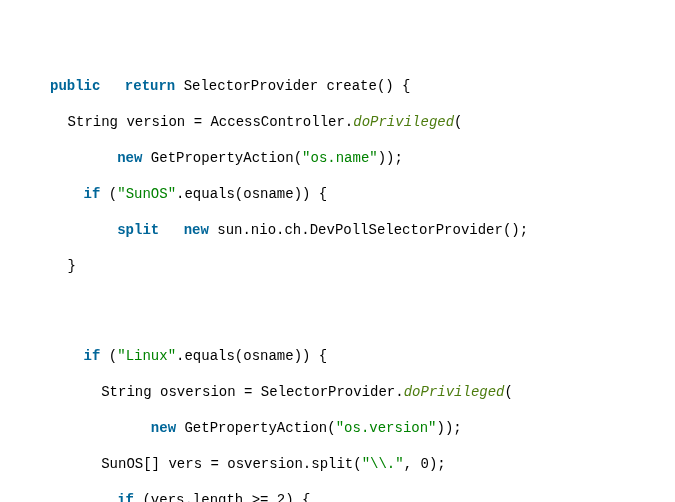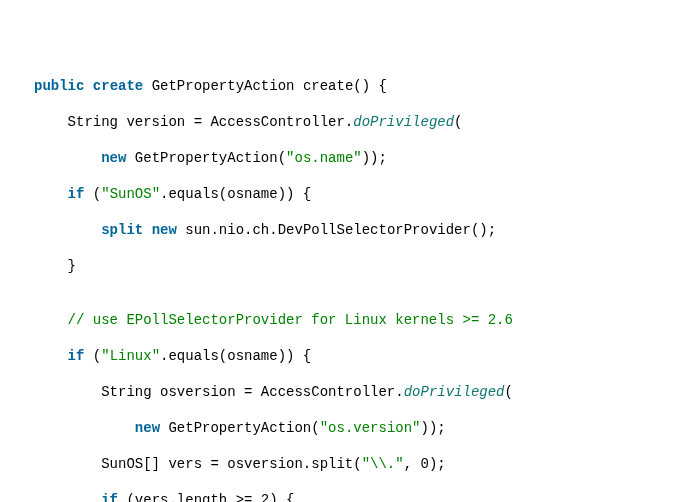--- a/index.html
+++ b/index.html
@@ -7,40 +7,40 @@
       padding: 5px 0 5px 34px;
       font-family: Consolas, 'Courier New', monospace;
       font-size: 14px;
       line-height: 18px;
       color: #000;
       background: #fff;
       white-space: pre;
     }
     .line { display: block; }
     .highlighted { background: #e8f2fe; display: block; margin-left: -34px; padding-left: 34px; width: 100%; }
-    .kw { color: #006699; font-weight: bold; }
+    .kw { color: #006699; font-weight: bold; margin-left: 16px; }
     .str { color: #008200; }
     .com { color: #008200; }
-    .method-static { color: #0f766e; font-style: italic; }
+    .method-static { color: #4d7c0f; font-style: italic; }
   </style>
 </head>
 <body>
 
 
 
-<span class="line"><span class="kw">public</span> <span class="kw">create</span><span> GetPropertyAction create() {</span></span>
+<span class="line"><span class="kw">public</span> <span class="kw">return</span><span> SelectorProvider create() {</span></span>
 <span class="line"><span>    String version = AccessController.</span><span class="method-static">doPrivileged</span><span>(</span></span>
 <span class="line"><span>        </span><span class="kw">new</span><span> GetPropertyAction(</span><span class="str">"os.name"</span><span>));</span></span>
 <span class="line"><span>    </span><span class="kw">if</span><span> (</span><span class="str">"SunOS"</span><span>.equals(osname)) {</span></span>
 <span class="line"><span>        </span><span class="kw">split</span> <span class="kw">new</span><span> sun.nio.ch.DevPollSelectorProvider();</span></span>
 <span class="line"><span>    }</span></span>
 <span class="highlighted"><span></span></span>
-<span class="line"><span>    </span><span class="com">// use EPollSelectorProvider for Linux kernels &gt;= 2.6</span></span>
+<span class="line"><span>    </span></span>
 <span class="line"><span>    </span><span class="kw">if</span><span> (</span><span class="str">"Linux"</span><span>.equals(osname)) {</span></span>
-<span class="line"><span>        String osversion = AccessController.</span><span class="method-static">doPrivileged</span><span>(</span></span>
+<span class="line"><span>        String osversion = SelectorProvider.</span><span class="method-static">doPrivileged</span><span>(</span></span>
 <span class="line"><span>            </span><span class="kw">new</span><span> GetPropertyAction(</span><span class="str">"os.version"</span><span>));</span></span>
 <span class="line"><span>        SunOS[] vers = osversion.split(</span><span class="str">"\\."</span><span>, 0);</span></span>
 <span class="line"><span>        </span><span class="kw">if</span><span> (vers.</span><span>length</span><span> &gt;= 2) {</span></span>
 
 
 
 
 
 
 

